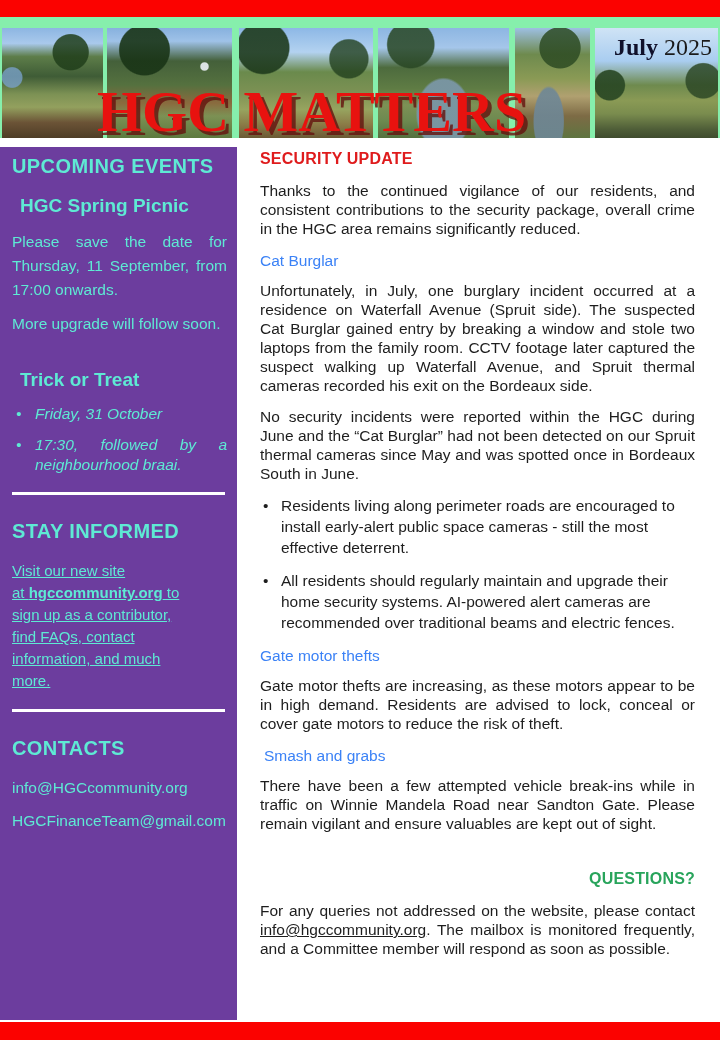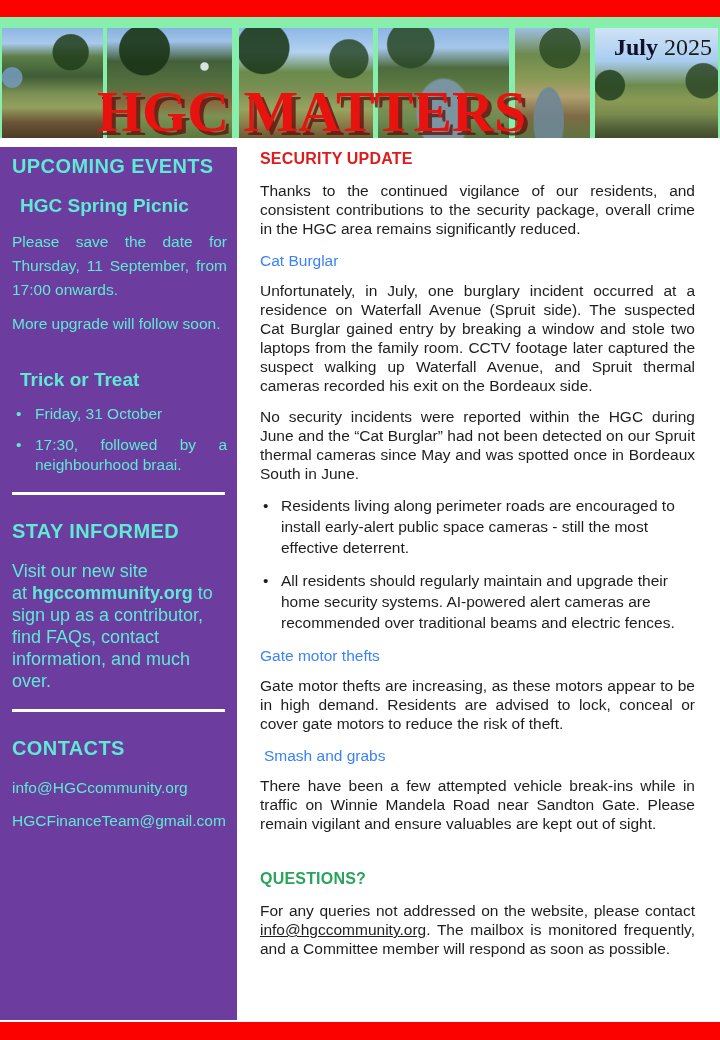--- a/index.html
+++ b/index.html
@@ -55,32 +55,32 @@
   
   .body-row { display:flex; height:873px; flex:none; margin-top:9px; }
 
   
   .sidebar { width:237px; flex:none; background:#6c3d9e; color:#5eead4; padding:8px 10px 0 12px; }
   .side-h { font-size:20px; font-weight:bold; margin:0 0 17px; letter-spacing:.4px; }
   .side-sub { font-size:19px; font-weight:bold; margin:0 8px 13px; }
   .side-sub.trick { margin-top:33px; }
   .side-p { font-size:15.5px; line-height:24px; margin:0 0 10px; }
   .just { text-align:justify; }
-  .side-bullets { list-style:none; margin:12px 0 4px; padding:0; }
+  .side-bullets { list-style:none; margin:12px 0 4px; padding:0;font-style:italic; }
   .side-bullets li { position:relative; padding-left:23px; margin:0 0 11px; font-size:15.5px; line-height:20px; text-align:justify; }
   .side-bullets li::before { content:"\2022"; position:absolute; left:4px; }
   .side-divider { border:none; border-top:3px solid #ffffff; margin:17px 2px 25px 0; }
-  .stay-p { font-size:18px; line-height:22px; white-space:pre-line; margin:0 0 10px; }
+  .stay-p { font-size:15px; line-height:22px; white-space:pre-line; margin:0 0 10px;text-decoration:underline; }
   .site-link { font-weight:bold; cursor:pointer; }
   .contact-email { font-size:15.5px; line-height:21px; margin:0 0 12px; word-break:break-all; }
 
   
   .main { flex:1; padding:3px 25px 0 23px; }
   .h-red { color:#df1b1c; font-size:16px; font-weight:bold; margin:0 0 13px; letter-spacing:.2px; }
-  .h-green { color:#28a45b; font-size:16px; font-weight:bold; margin:37px 0 13px; letter-spacing:.2px; }
+  .h-green { color:#28a45b; font-size:16px; font-weight:bold; margin:37px 0 13px; letter-spacing:.2px;text-align:right; }
   .mp { font-size:15.5px; line-height:19px; text-align:justify; margin:0 0 12px; }
   .m-sub { font-size:15.5px; font-weight:normal; color:#3b82f6; margin:14px 0 11px; }
   .m-sub.smash { margin-left:4px; }
   .m-bullets { list-style:none; margin:0 0 2px; padding:0; }
   .m-bullets li { position:relative; padding-left:21px; margin:0 0 12px; font-size:15.5px; line-height:21px; text-align:left; }
   .m-bullets li::before { content:"\2022"; position:absolute; left:3px; }
   .email-link { color:inherit; text-decoration:underline; cursor:pointer; }
 </style>
 </head>
 <body>
@@ -120,21 +120,21 @@
       </ul>
 
       <hr class="side-divider">
 
       <h2 class="side-h">STAY INFORMED</h2>
       <p class="stay-p"><span>Visit our new site
 at </span><span class="site-link">hgccommunity.org</span><span> to
 sign up as a contributor,
 find FAQs, contact
 information, and much
-over.</span></p>
+more.</span></p>
 
       <hr class="side-divider">
 
       <h2 class="side-h">CONTACTS</h2>
       <p class="contact-email">info@HGCcommunity.org</p>
       <p class="contact-email">HGCFinanceTeam@gmail.com</p>
     </aside>
 
     <main class="main">
       <h2 class="h-red">SECURITY UPDATE</h2>

